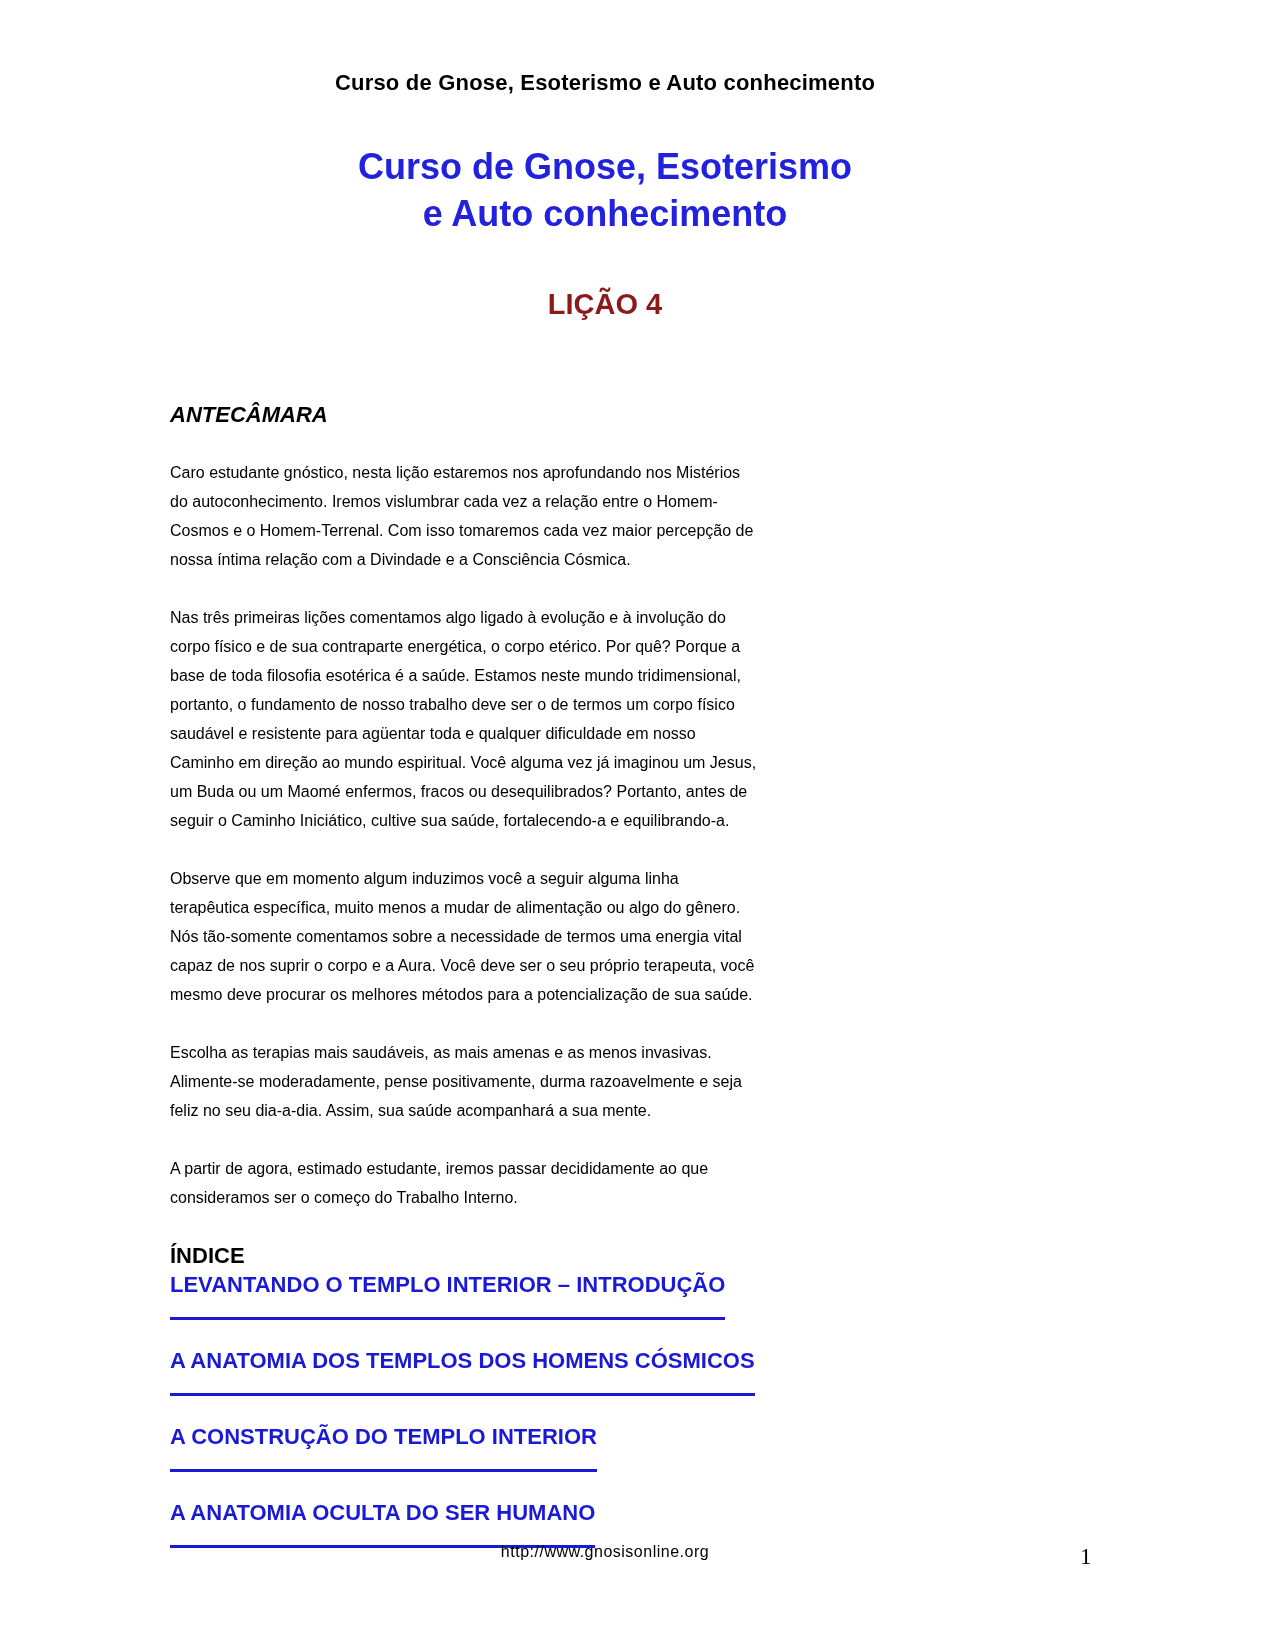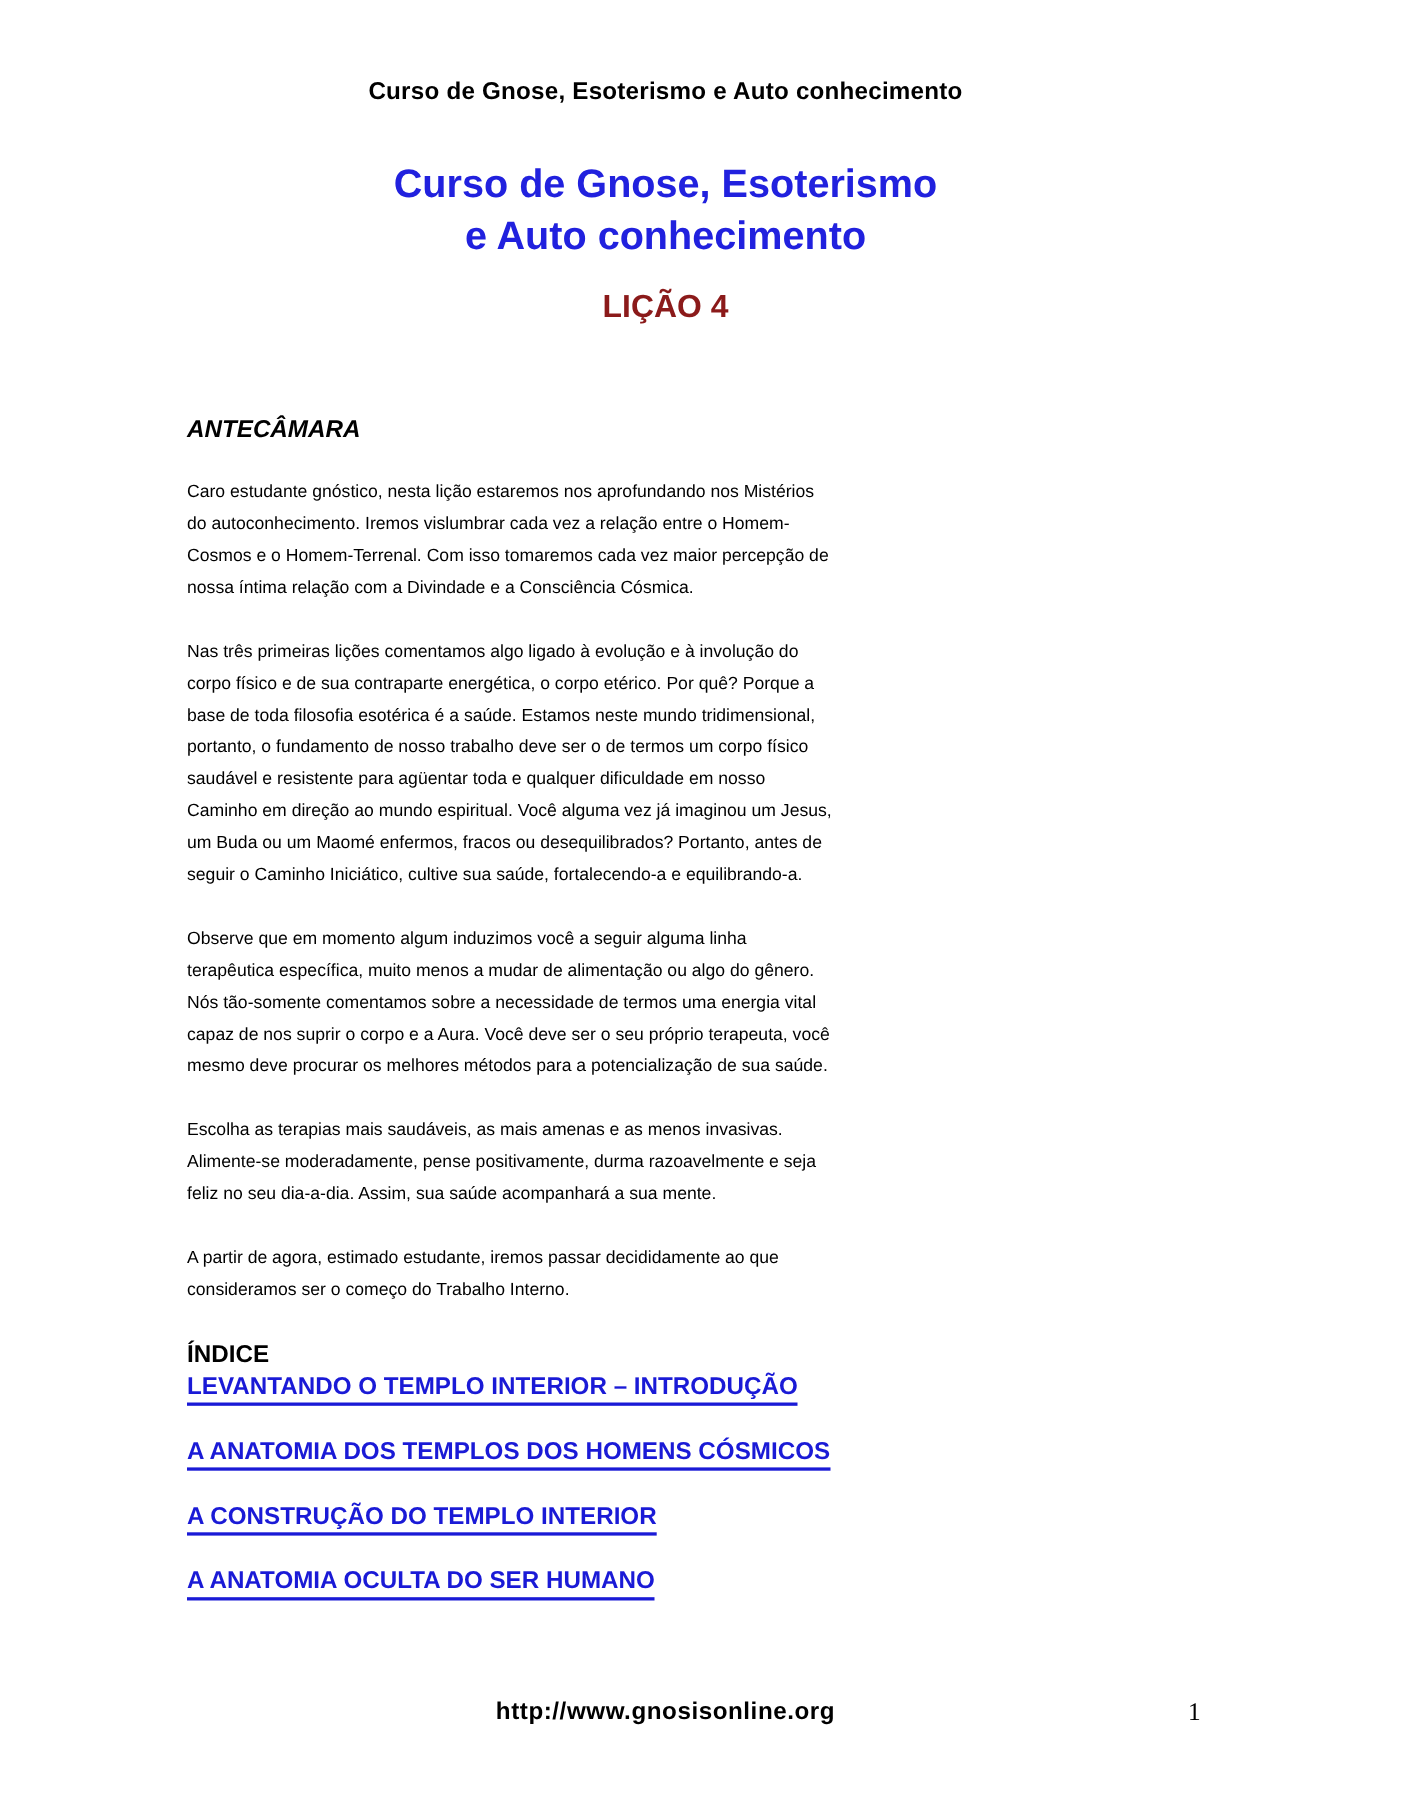--- a/index.html
+++ b/index.html
@@ -31,21 +31,21 @@
     margin: 47px 0 0 170px;
     width: 870px;
     text-align: center;
     font-size: 36px;
     font-weight: bold;
     line-height: 47px;
     color: var(--title-blue, #2121DE);
     white-space: pre-line;
   }
   .lesson-heading {
-    margin: 26px 0 0 170px;
+    margin: 51px 0 0 170px;
     width: 870px;
     text-align: center;
     font-size: 29px;
     font-weight: bold;
     line-height: 33px;
     color: var(--lesson-red, #8B1A1A);
   }
   .content {
     margin-left: 170px;
     width: 872px;
@@ -71,31 +71,31 @@
   }
   .index-link-row { margin-top: 26px; line-height: 29px; }
   .index-link-row.first { margin-top: 0; }
   .index-link {
     display: inline-block;
     font-size: 22px;
     font-weight: bold;
     color: var(--link-blue, #1A1AD6);
     text-decoration: none;
     border-bottom: 3px solid var(--link-blue, #1A1AD6);
-    padding-bottom: 1px;
+    padding-bottom: 18px;
     cursor: pointer;
   }
   .footer-url {
     position: absolute;
     left: 170px;
     top: 1543px;
     width: 870px;
     text-align: center;
-    font-size: 22px;
-    font-weight: bold;
+    font-size: 16px;
+    font-weight: normal;
     letter-spacing: 0.5px;
   }
   .page-number {
     position: absolute;
     left: 1080px;
     top: 1544px;
     font-family: "Liberation Serif", serif;
     font-size: 23px;
     font-weight: normal;
   }

